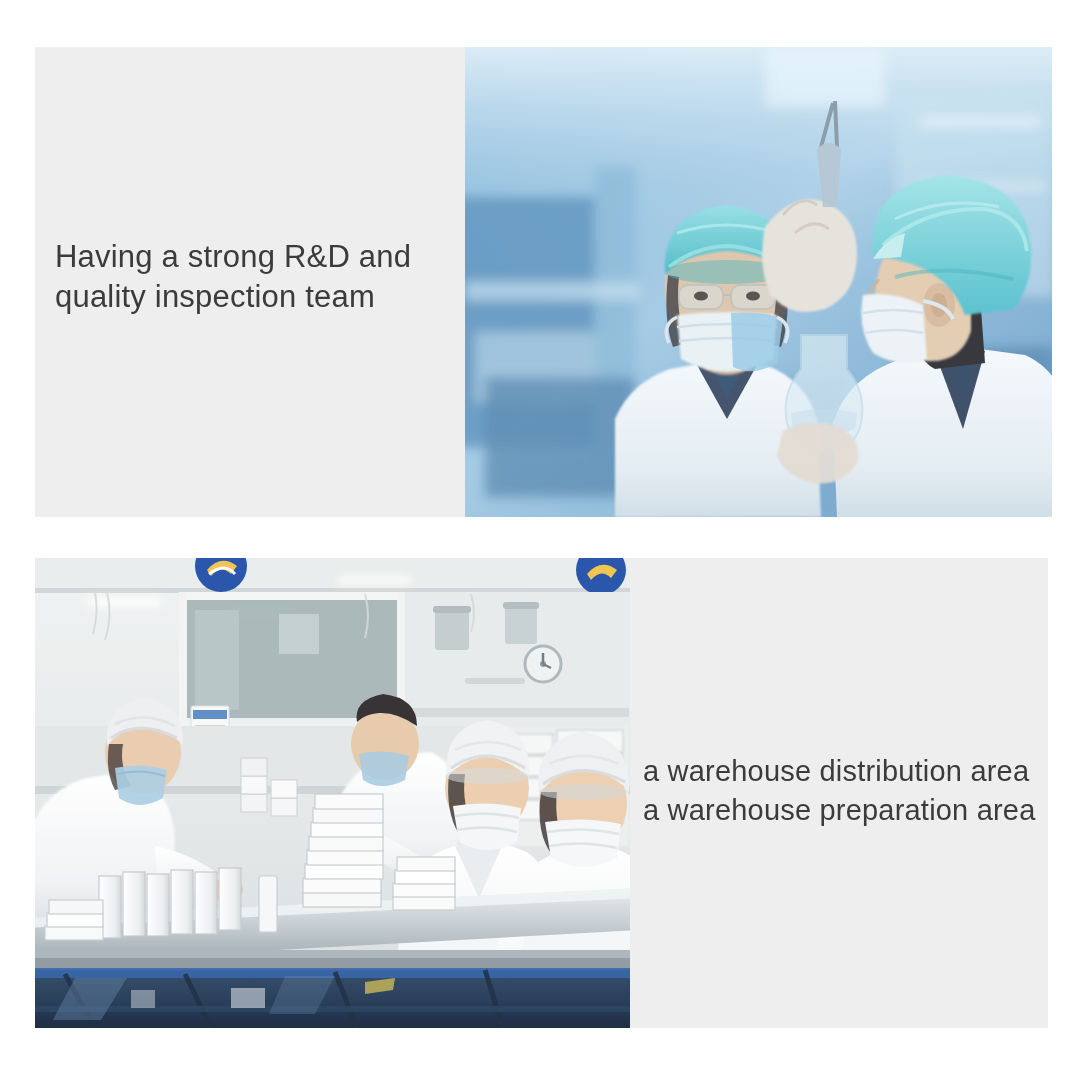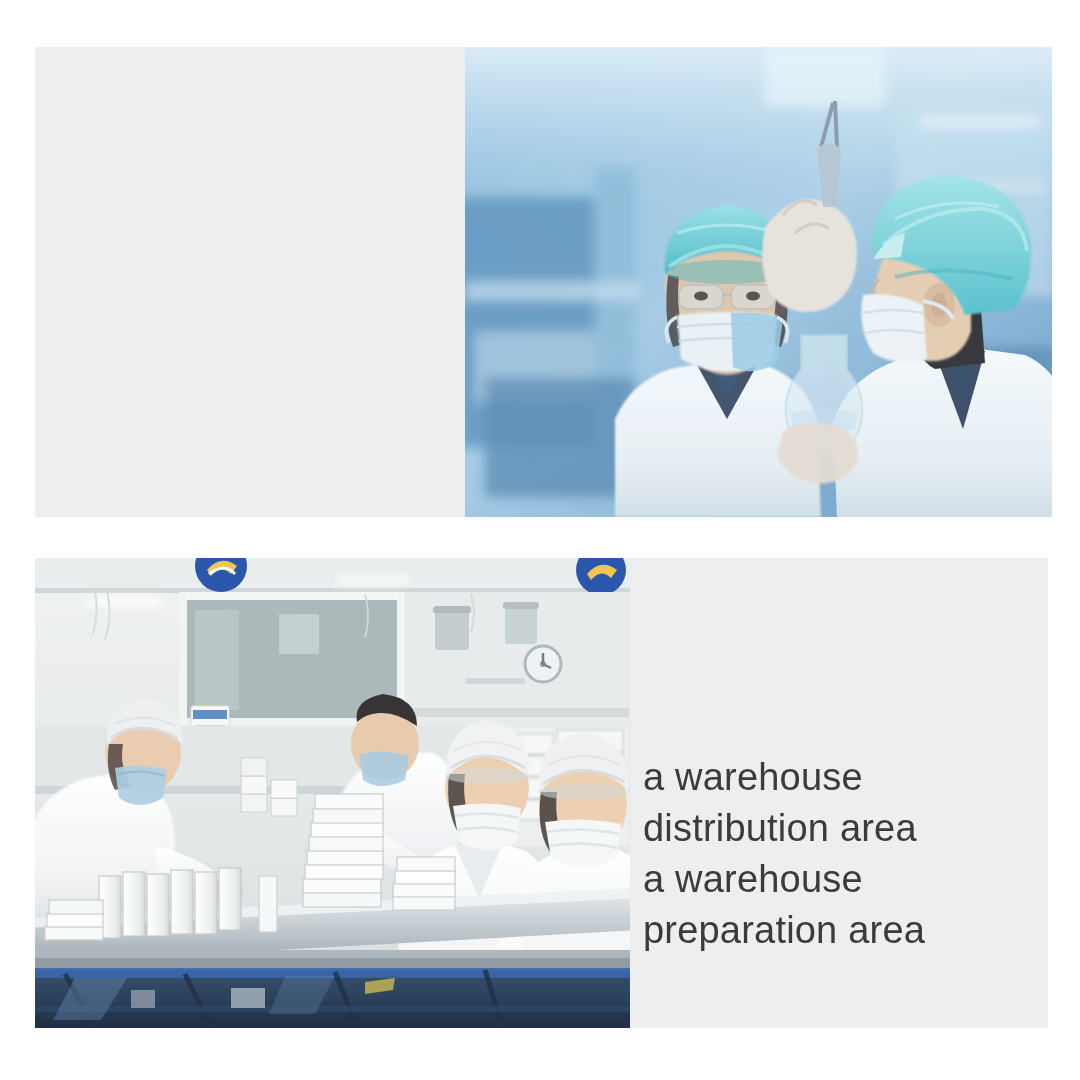--- a/index.html
+++ b/index.html
@@ -76,21 +76,21 @@
     width: 1013px;
     height: 470px;
     background: #eeeeee;
   }
   .bottom-caption {
     position: absolute;
     left: 608px;
     top: 194px;
     width: 400px;
     color: #3b3b3b;
-    font-size: 38px;
+    font-size: 29px;
     line-height: 1.34;
     letter-spacing: 0.2px;
     font-weight: 400;
     white-space: pre-line;
   }
   .bottom-photo {
     position: absolute;
     left: 0px;
     top: 0px;
     width: 595px;
@@ -103,20 +103,22 @@
 </style>
 </head>
 <body>
 
 <div class="canvas">
 
   <div class="top-section">
 
     <div class="top-panel"></div>
 
+    <div class="top-caption">Having a strong R&amp;D and
+quality inspection team</div>
 
     <div class="top-photo">
       <svg class="photo-svg" viewBox="0 0 587 470" preserveAspectRatio="xMidYMid slice">
         <defs>
           <linearGradient id="labBg" x1="0" y1="0" x2="1" y2="1">
             <stop offset="0%" stop-color="#7fb3d8"></stop>
             <stop offset="45%" stop-color="#a9cde6"></stop>
             <stop offset="100%" stop-color="#6e9fc6"></stop>
           </linearGradient>
           <linearGradient id="glowTop" x1="0" y1="0" x2="0" y2="1">

